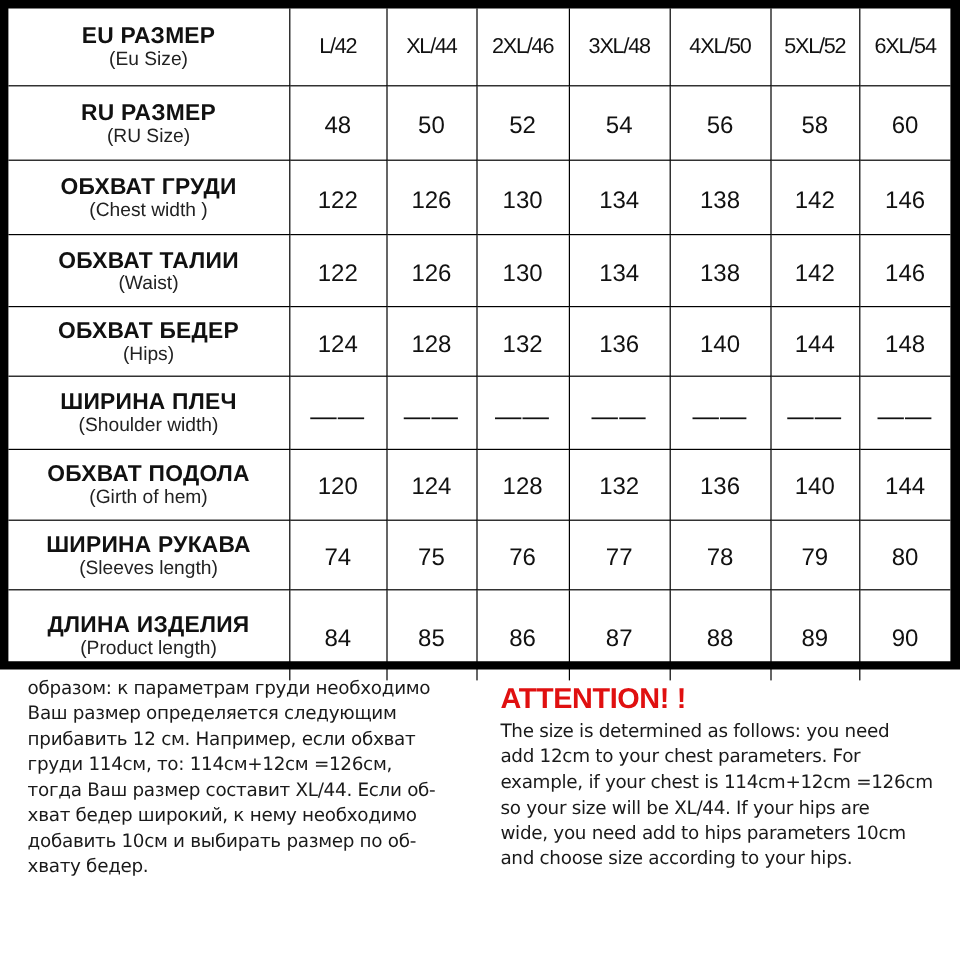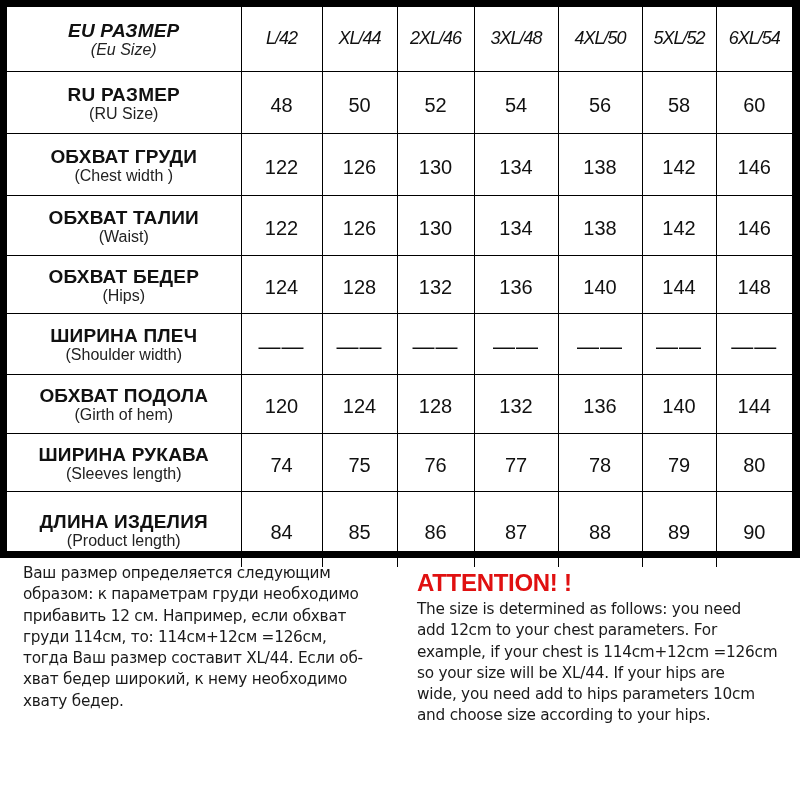--- a/index.html
+++ b/index.html
@@ -10,21 +10,21 @@
     background: #fff;
   }
   table.size-table {
     border-collapse: collapse; table-layout: fixed;
     width: 785px; height: 544px;
   }
   table.size-table td {
     border: 1.5px solid #000; text-align: center; vertical-align: middle;
     padding: 0; overflow: hidden; white-space: nowrap;
   }
-  table.size-table tr:first-child td { border-top: none; font-style: italic; }
+  table.size-table tr:first-child td { border-top: none; }
   table.size-table tr:last-child td { border-bottom: none; }
   table.size-table td:first-child { border-left: none; }
   table.size-table td:last-child { border-right: none; }
   col.c0 { width: 234px; }
   col.c1 { width: 81px; }
   col.c2 { width: 75px; }
   col.c3 { width: 77px; }
   col.c4 { width: 84px; }
   col.c5 { width: 84px; }
   col.c6 { width: 74px; }
@@ -181,26 +181,27 @@
           <td class="val-cell">89</td>
           <td class="val-cell">90</td>
         </tr>
       </tbody>
   </table>
 </div>
 
 <div class="notes">
   <div class="note-ru">
     <div class="note-body" id="note-ru-body">
+        <span class="note-line">образом: к параметрам груди необходимо</span>
         <span class="note-line">Ваш размер определяется следующим</span>
-        <span class="note-line">образом: к параметрам груди необходимо</span>
         <span class="note-line">прибавить 12 см. Например, если обхват</span>
         <span class="note-line">груди  114см, то: 114см+12см =126см,</span>
         <span class="note-line">тогда Ваш размер составит XL/44. Если об-</span>
         <span class="note-line">хват бедер широкий, к нему необходимо</span>
+        <span class="note-line">добавить 10см и выбирать размер по об-</span>
         <span class="note-line">хвату бедер.</span>
       </div>
   </div>
   <div class="note-en">
     <div class="note-title">ATTENTION! !</div>
     <div class="note-body" id="note-en-body">
         <span class="note-line">The size is determined as follows: you need</span>
         <span class="note-line">add 12cm to your chest parameters. For</span>
         <span class="note-line">example, if your chest is 114cm+12cm =126cm</span>
         <span class="note-line">so your size will be XL/44. If your hips are</span>

